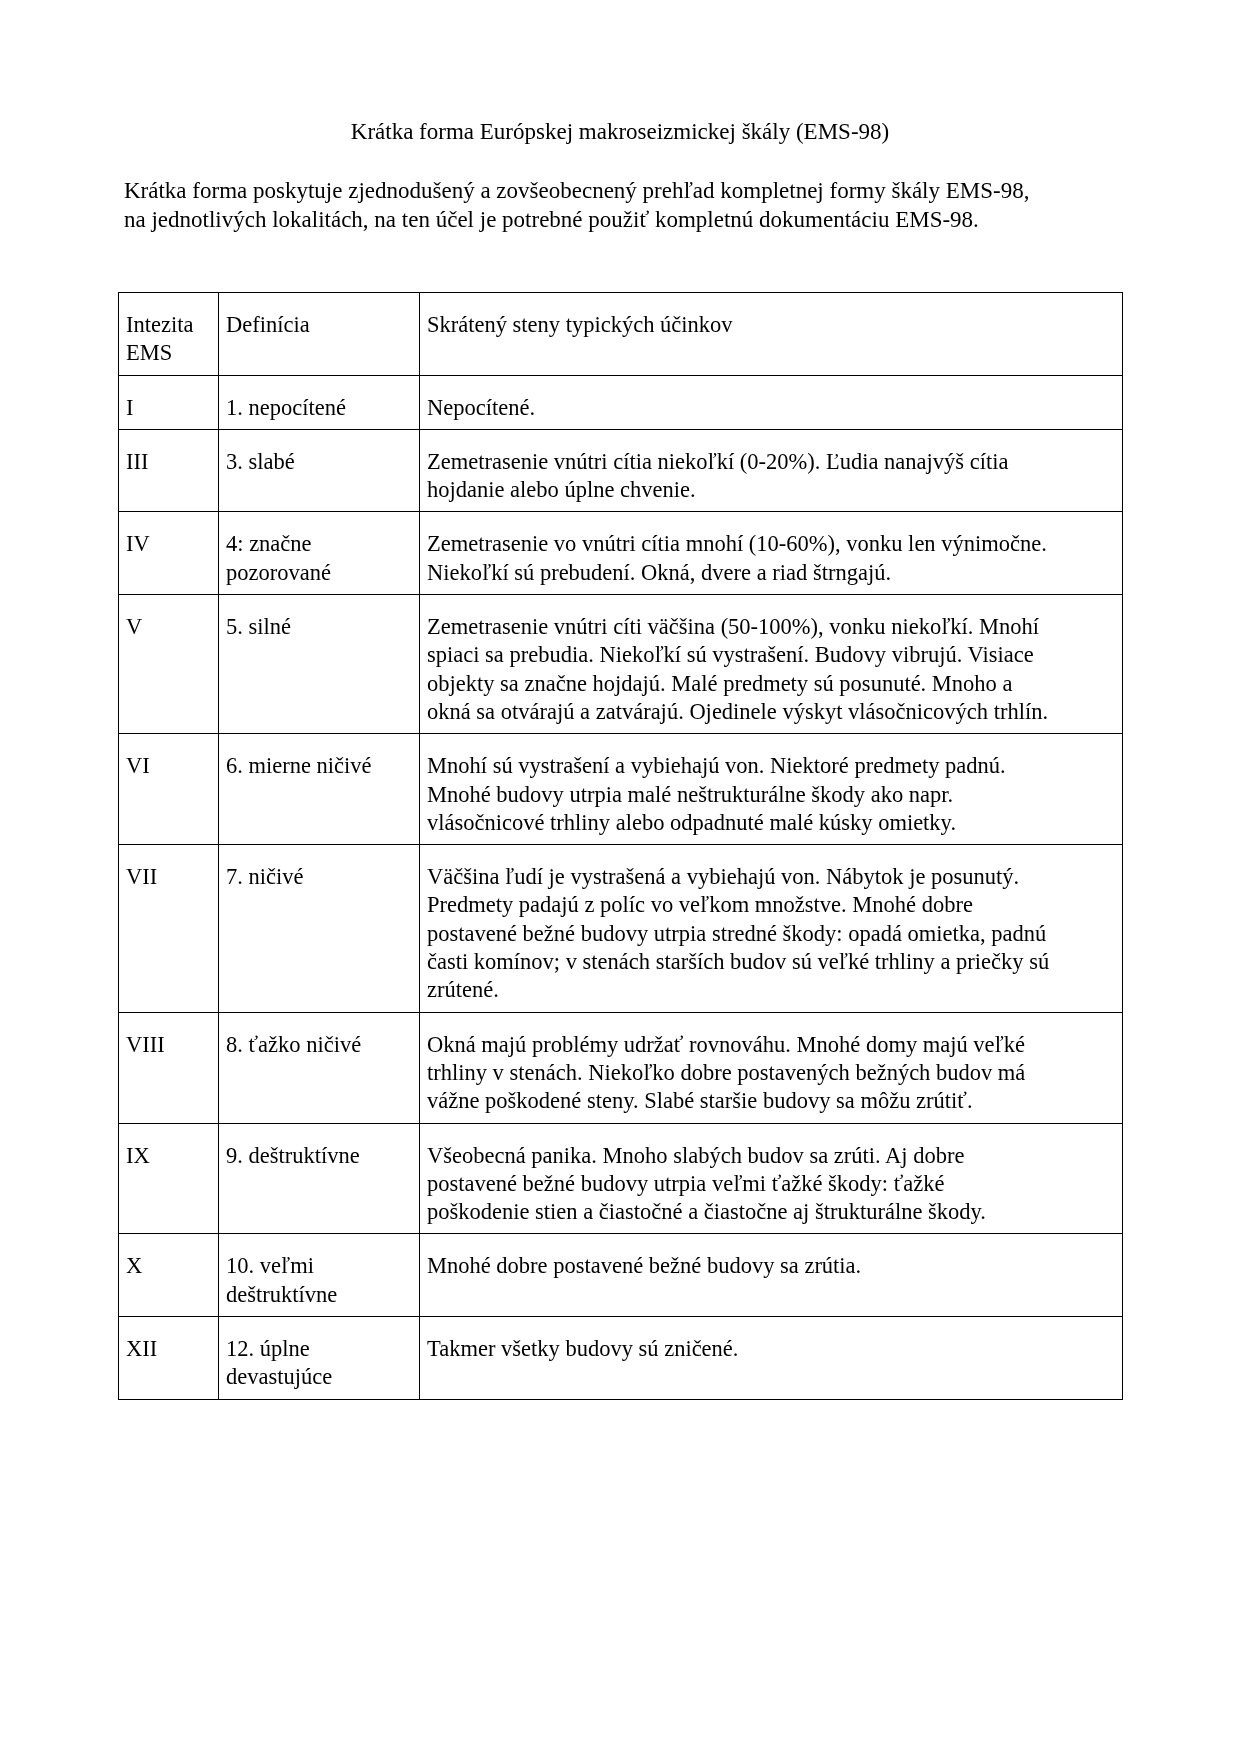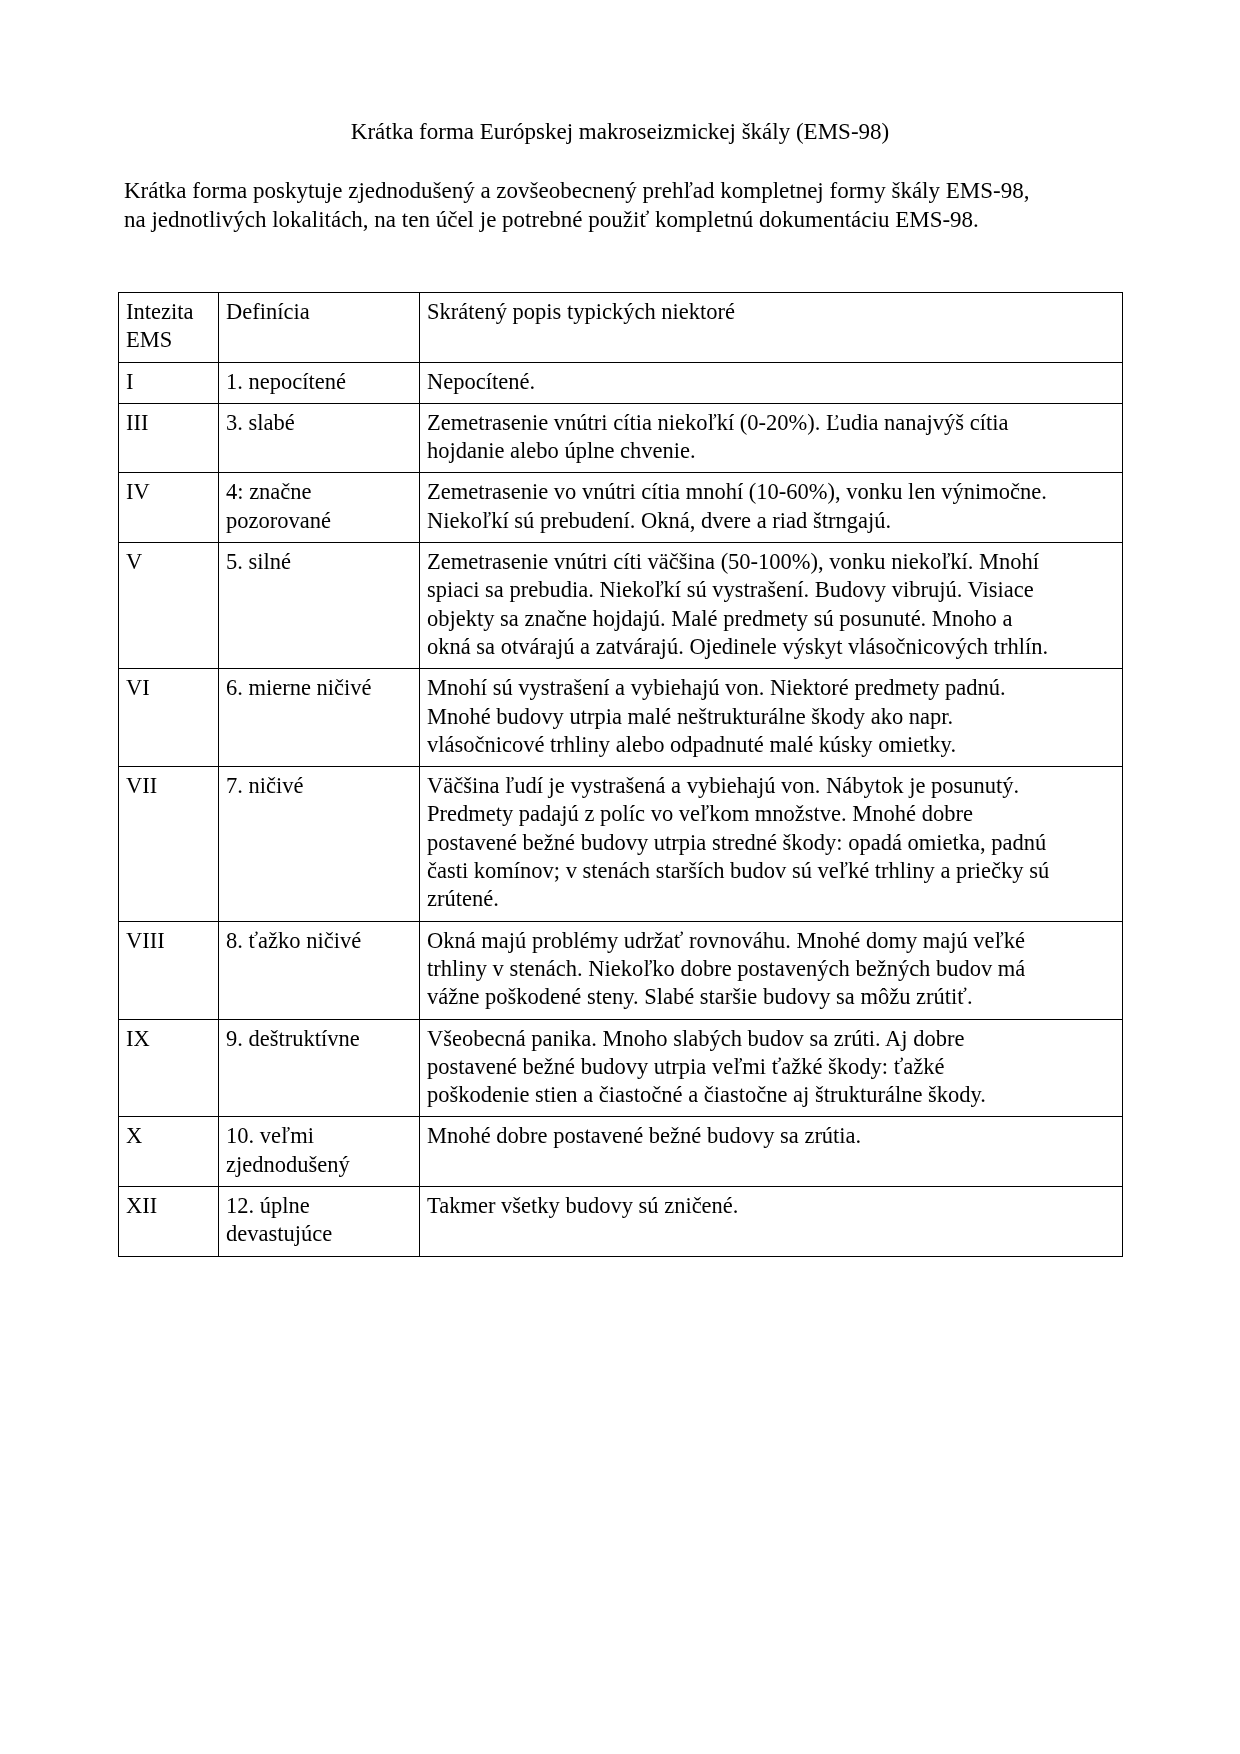--- a/index.html
+++ b/index.html
@@ -55,21 +55,21 @@
     line-height: 28.3px;
   }
   table.ems col.c1 { width: 100px; }
   table.ems col.c2 { width: 201px; }
   table.ems col.c3 { width: 703px; }
   table.ems td, table.ems th {
     border: 1.5px solid #000000;
     vertical-align: top;
     text-align: left;
     font-weight: normal;
-    padding: 5px 6px 7px 7px;
+    padding: 18px 6px 7px 7px;
   }
   .cell-line {
     display: block;
     white-space: nowrap;
   }
 </style>
 </head>
 <body>
 
 <div class="page">
@@ -89,21 +89,21 @@
     <thead>
       <tr id="header-row">
           <th>
             <span class="cell-line">Intezita</span>
             <span class="cell-line">EMS</span>
           </th>
           <th>
             <span class="cell-line">Definícia</span>
           </th>
           <th>
-            <span class="cell-line">Skrátený popis typických niektoré</span>
+            <span class="cell-line">Skrátený steny typických účinkov</span>
           </th>
         </tr>
     </thead>
     <tbody id="table-body">
         <tr>
           <td>
             <span class="cell-line">I</span>
           </td>
           <td>
             <span class="cell-line">1. nepocítené</span>
@@ -204,21 +204,21 @@
             <span class="cell-line">postavené bežné budovy utrpia veľmi ťažké škody: ťažké</span>
             <span class="cell-line">poškodenie stien a čiastočné a čiastočne aj štrukturálne škody.</span>
           </td>
         </tr>
         <tr>
           <td>
             <span class="cell-line">X</span>
           </td>
           <td>
             <span class="cell-line">10. veľmi</span>
-            <span class="cell-line">zjednodušený</span>
+            <span class="cell-line">deštruktívne</span>
           </td>
           <td>
             <span class="cell-line">Mnohé dobre postavené bežné budovy sa zrútia.</span>
           </td>
         </tr>
         <tr>
           <td>
             <span class="cell-line">XII</span>
           </td>
           <td>

